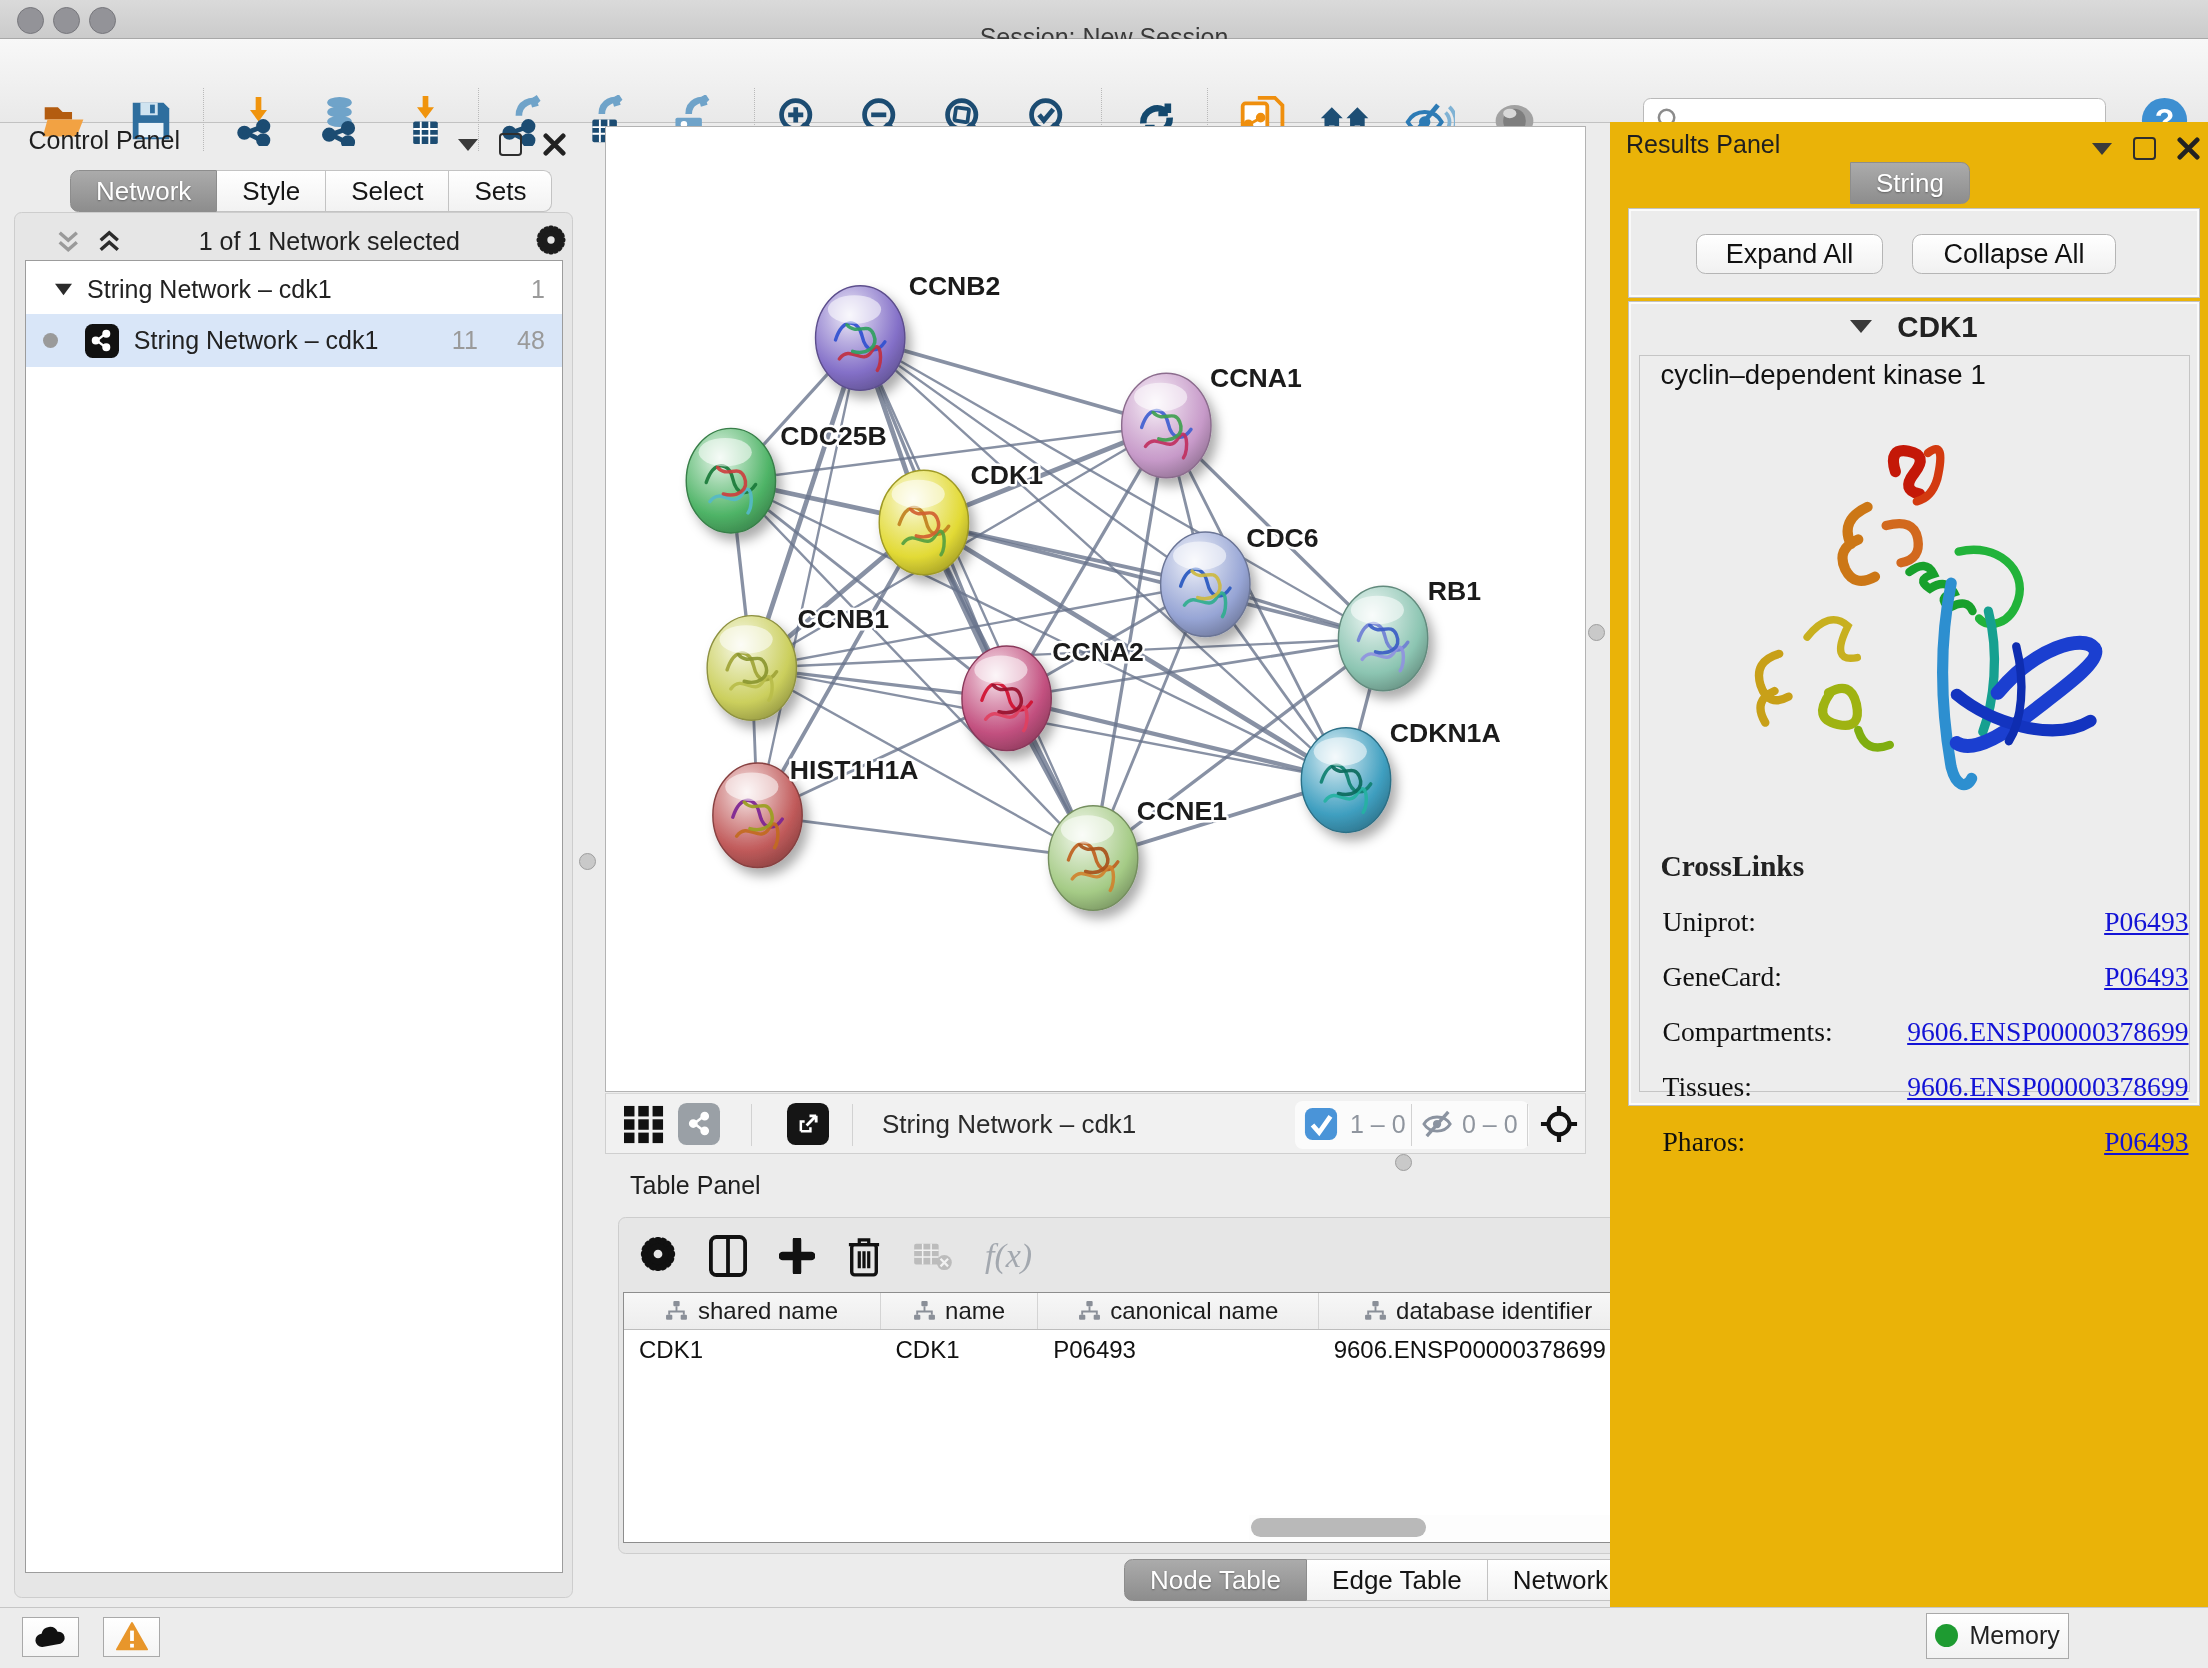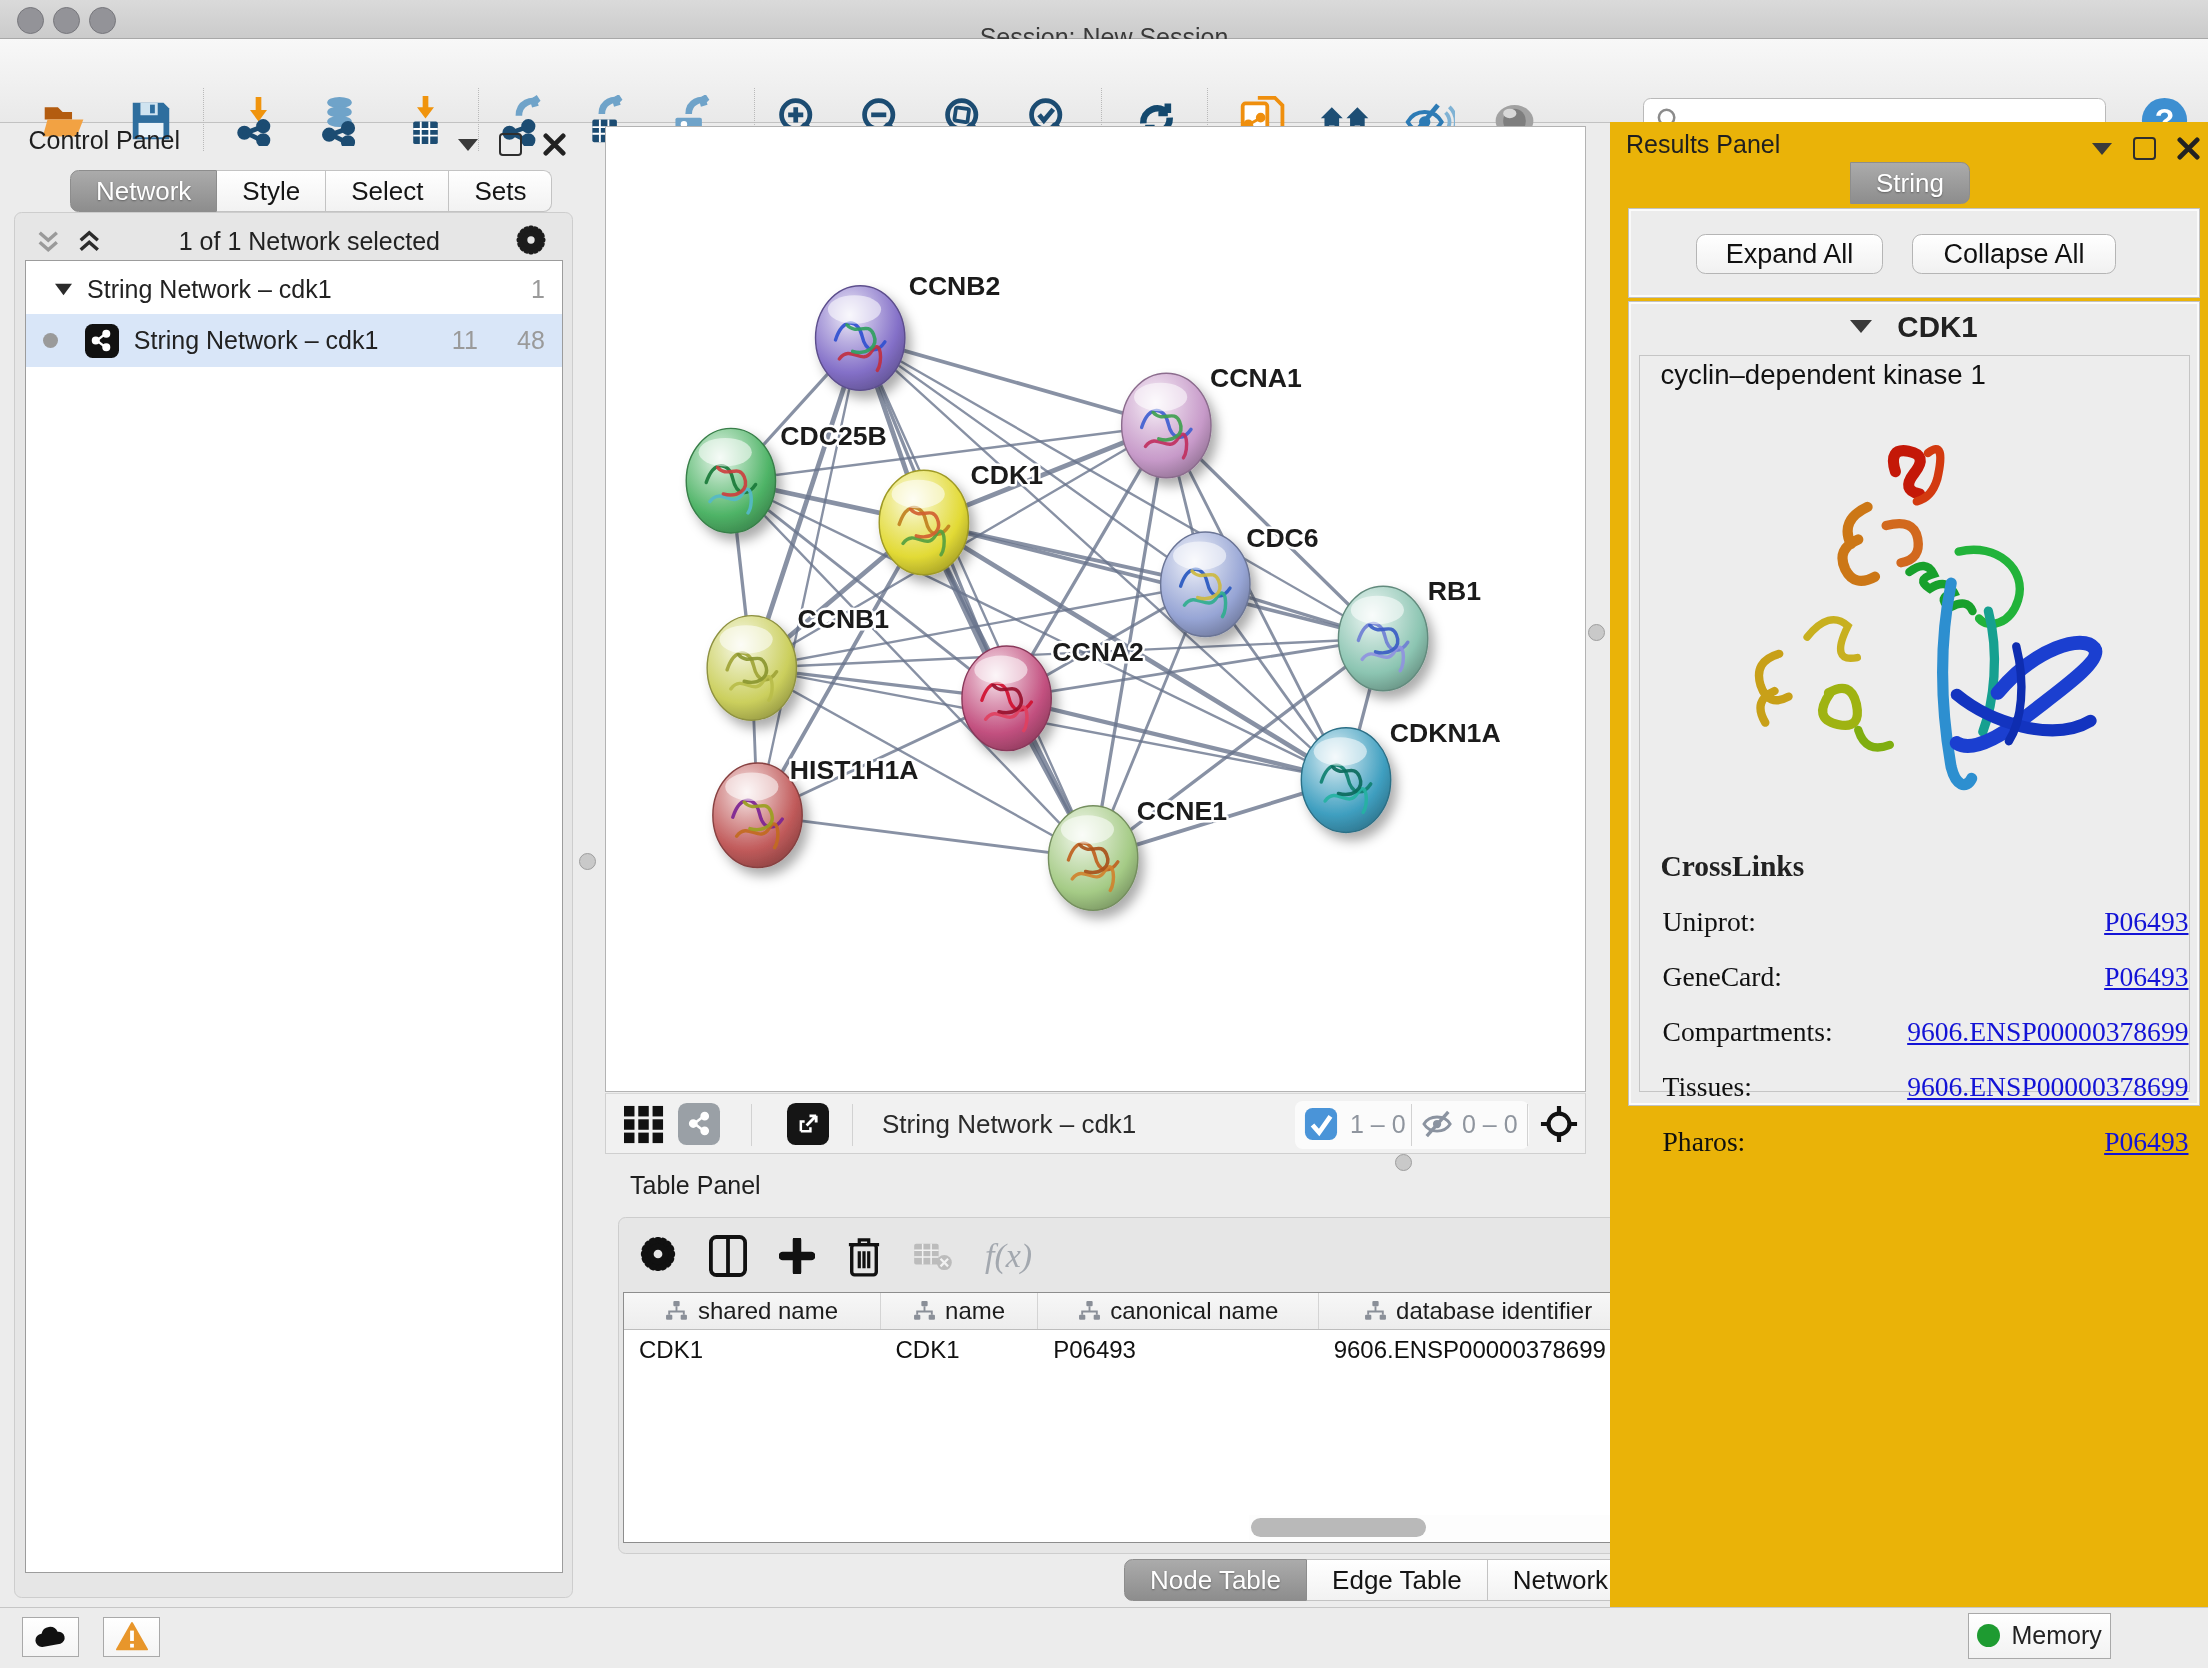--- a/index.html
+++ b/index.html
@@ -29,21 +29,21 @@
   .seg{display:flex;}
   .seg .tab{background:linear-gradient(#ffffff,#f2f2f2);border:1px solid #c3c3c3;border-left:none;
     height:40px;line-height:40px;font-size:26px;color:#141414;padding:0 25px;}
   .seg .tab:first-child{border-left:1px solid #c3c3c3;border-radius:8.6px 0 0 8.6px;}
   .seg .tab:last-child{border-radius:0 8.6px 8.6px 0;}
   .seg .tab.sel{background:linear-gradient(#ababab,#8d8d8d);color:#fff;border-color:#8d8d8d;
     text-shadow:0 1px 1.9px rgba(0,0,0,.35);}
   
   .cp-body{position:absolute;left:14.3px;top:212px;width:557px;height:1384px;background:#e6e6e6;
     border:1px solid #cdcdcd;border-radius:7.6px;}
-  .cp-selbar{position:absolute;left:5px;top:9.5px;width:538px;height:38px;display:flex;align-items:center;}
+  .cp-selbar{position:absolute;left:25px;top:9.5px;width:538px;height:38px;display:flex;align-items:center;}
   .netlist{position:absolute;left:9.5px;top:47px;width:536px;height:1311px;background:#fff;
     border:1.9px solid #9c9c9c;}
   .trow{position:absolute;left:0;width:100%;height:49px;display:flex;align-items:center;font-size:25px;}
   .trow .cnt{color:#9a9a9a;}
   .sel-row{background:#d9e6f8;}
   .stricon{width:34px;height:34px;border-radius:7.6px;background:#111;display:flex;align-items:center;justify-content:center;}
   
   .canvas{position:absolute;left:605px;top:126px;width:981px;height:966px;background:#fff;
     border:1px solid #b3b3b3;box-sizing:border-box;}
   .viewbar{position:absolute;left:605px;top:1093px;width:981px;height:61px;background:#f1f1f1;
@@ -74,21 +74,21 @@
   .geneinner{position:absolute;left:9.5px;top:53px;right:9.5px;bottom:13.3px;background:#ededed;border:1px solid #c5c5c5;}
   .serif{font-family:"Liberation Serif",serif;}
   .xl-row{display:flex;font-size:27.6px;margin:9.5px 0 23px 23px;justify-content:space-between;}
   .xl-label{width:179px;color:#101010;}
   .xl-val{color:#1313d6;text-decoration:underline;}
   
   .statusbar{position:absolute;left:0;top:1607px;width:2208px;height:61px;background:#ececec;
     border-top:1.9px solid #c6c6c6;}
   .sbtn{position:absolute;top:8.6px;width:55px;height:38px;background:linear-gradient(#ffffff,#f4f4f4);
     border:1.9px solid #a9a9a9;display:flex;align-items:center;justify-content:center;}
-  .membtn{position:absolute;left:1968px;top:4.8px;width:141px;height:44px;background:linear-gradient(#ffffff,#f2f2f2);
+  .membtn{position:absolute;left:1926px;top:4.8px;width:141px;height:44px;background:linear-gradient(#ffffff,#f2f2f2);
     border:1px solid #a9a9a9;display:flex;align-items:center;justify-content:center;gap:11.4px;font-size:25px;}
   .memdot{width:23px;height:23px;border-radius:50%;background:#1e9b31;}
   text.nlabel{font-family:"Liberation Sans",sans-serif;font-size:28px;font-weight:bold;fill:#1b1b1b;
     paint-order:stroke;stroke:#ffffff;stroke-width:5px;stroke-linejoin:round;}
 </style>
 </head>
 <body>
 
 <div id="app">
 

